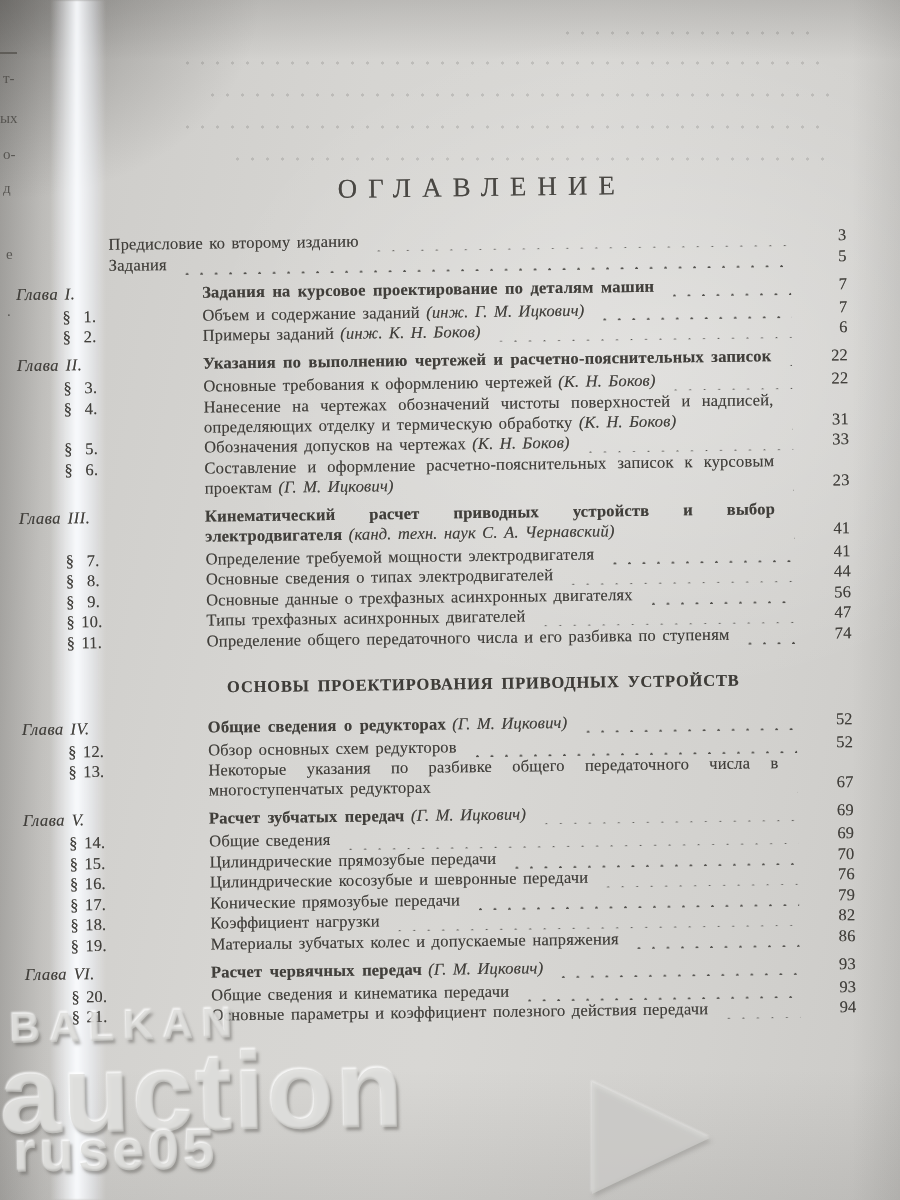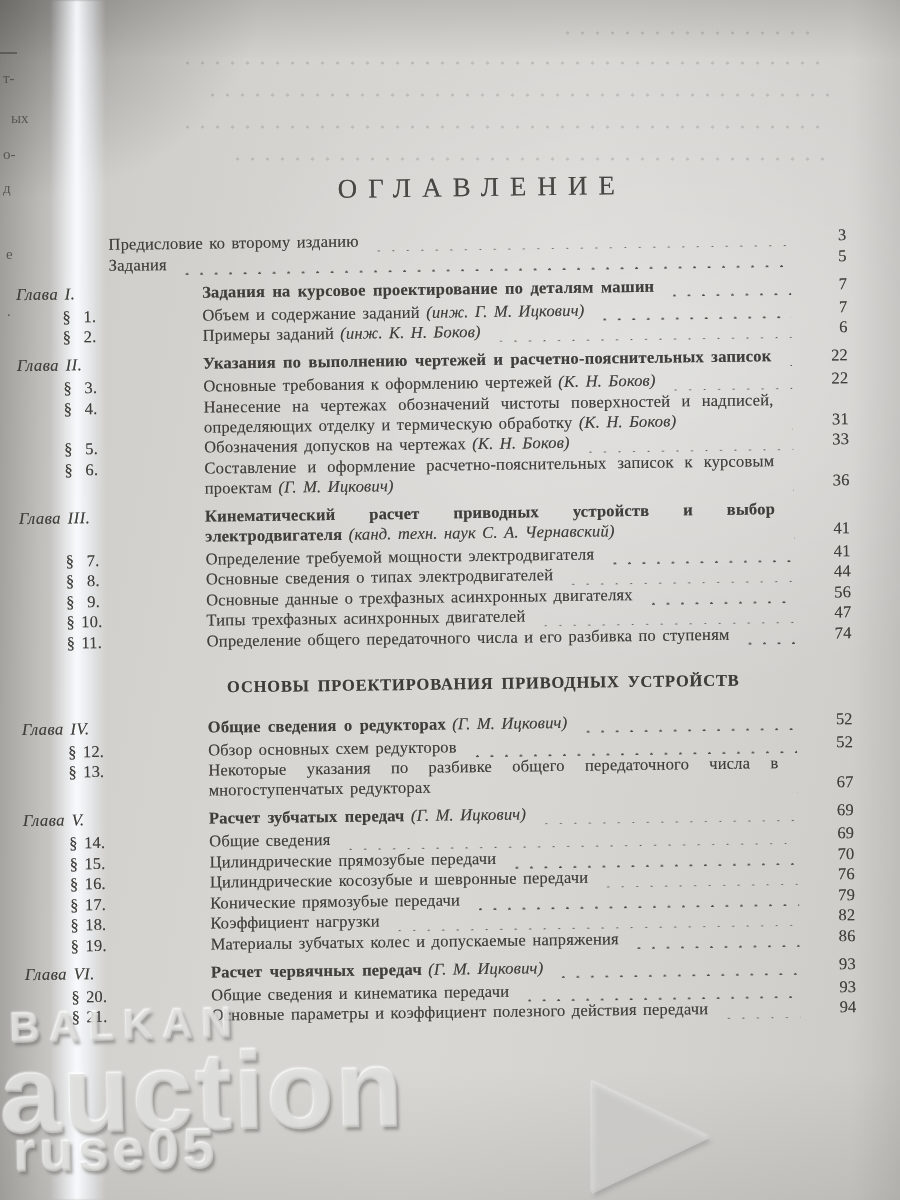--- a/index.html
+++ b/index.html
@@ -21,21 +21,21 @@
       linear-gradient(100deg,#c2c1be 0%,#cfcecb 12%,#d6d5d2 35%,#d8d7d4 55%,#d2d1ce 80%,#cbcac7 100%);
   }
   
   .edge-band{
     position:absolute;top:0;bottom:0;left:50px;width:56px;pointer-events:none;
     background:linear-gradient(to right, rgba(255,255,255,0) 0%, rgba(248,250,255,0.55) 28%, rgba(250,252,255,0.95) 48%, rgba(245,248,255,0.5) 75%, rgba(255,255,255,0) 100%);
     filter:blur(1px);
   }
   
   .frag{position:absolute;left:3px;color:#4c4a46;font-size:15px;opacity:.85;}
-  .f1{top:70px}.f2{top:110px;left:11px}.f3{top:146px}.f4{top:180px}.f5{top:246px;left:6px}.f6{top:303px;left:7px}
+  .f1{top:70px}.f2{top:110px;left:0}.f3{top:146px}.f4{top:180px}.f5{top:246px;left:6px}.f6{top:303px;left:7px}
   .edge-rule{position:absolute;left:0;top:52px;width:17px;height:2px;background:#56544f;opacity:.8;}
   
   .ghost{
     position:absolute;height:6px;opacity:.16;
     background-image:radial-gradient(circle, #3c3a37 1.4px, rgba(0,0,0,0) 1.8px);
     background-size:15px 6px;background-repeat:repeat-x;background-position:0 50%;
   }
   .g1{left:180px;right:70px;top:60px}.g2{left:205px;right:66px;top:92px}
   .g3{left:180px;right:70px;top:124px}.g4{left:230px;right:74px;top:156px}
   .g5{left:560px;right:80px;top:30px}
@@ -153,21 +153,21 @@
           <div class="pageno">31</div>
         </div>
         <div class="row section">
           <div class="label"><span class="pfx pfx-section">§  5.</span><span class="txt">Обозначения допусков на чертежах</span> <span class="author">(К. Н. Боков)</span></div>
           <div class="leader"></div>
           <div class="pageno">33</div>
         </div>
         <div class="row section">
           <div class="label"><span class="pfx pfx-section">§  6.</span><span class="txt">Составление и оформление расчетно-пояснительных записок к курсовым проектам</span> <span class="author">(Г. М. Ицкович)</span></div>
           <div class="leader"></div>
-          <div class="pageno">36</div>
+          <div class="pageno">23</div>
         </div>
         <div class="row chapter">
           <div class="label"><span class="pfx pfx-chapter">Глава III.</span><span class="ttl">Кинематический расчет приводных устройств и выбор электродвигателя</span> <span class="author">(канд. техн. наук С. А. Чернавский)</span></div>
           <div class="leader"></div>
           <div class="pageno">41</div>
         </div>
         <div class="row section">
           <div class="label"><span class="pfx pfx-section">§  7.</span><span class="txt">Определение требуемой мощности электродвигателя</span></div>
           <div class="leader"></div>
           <div class="pageno">41</div>

